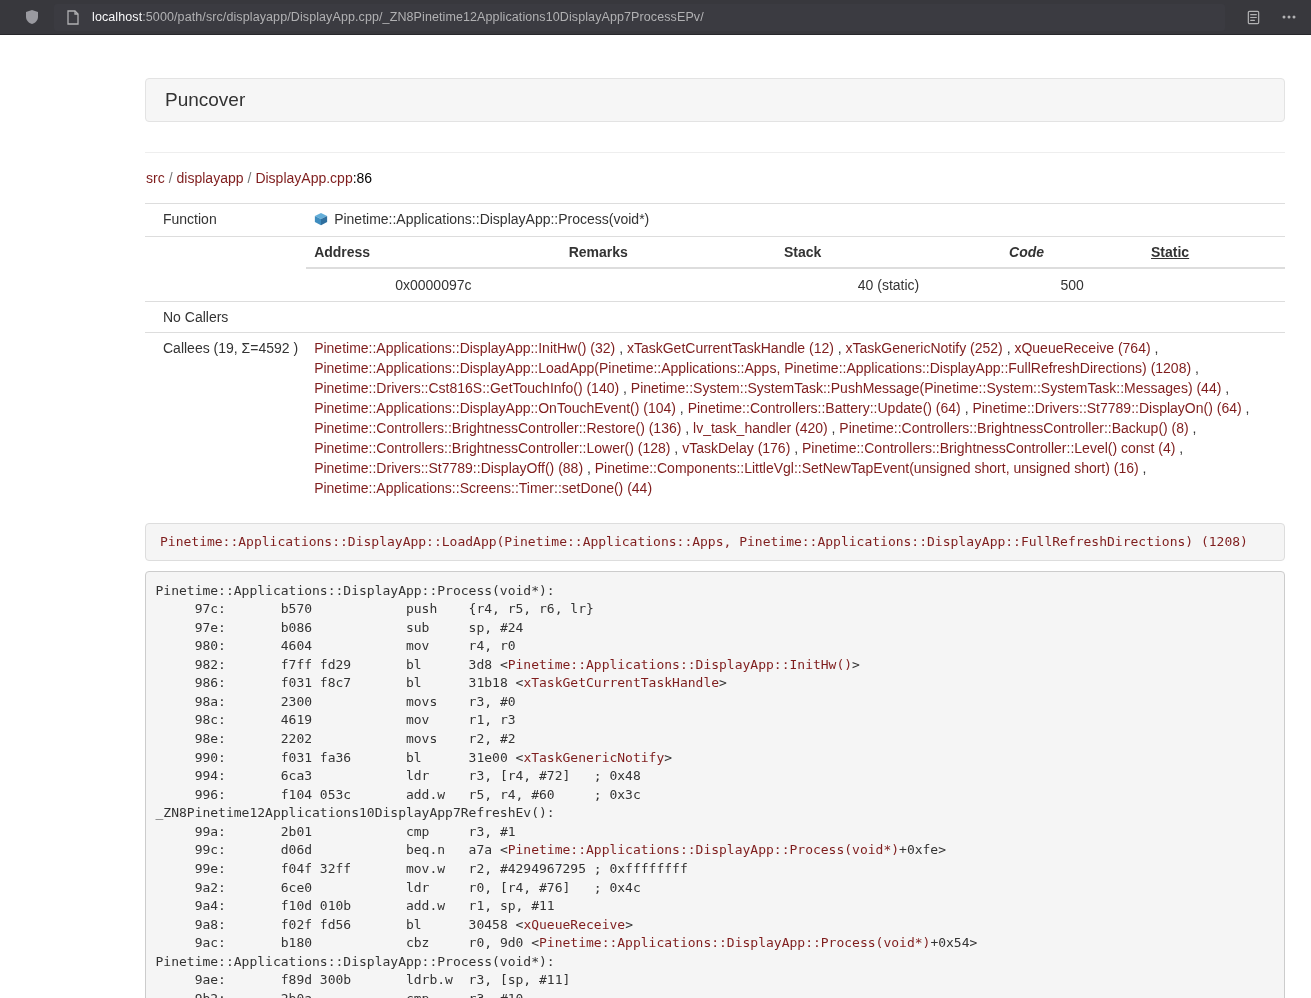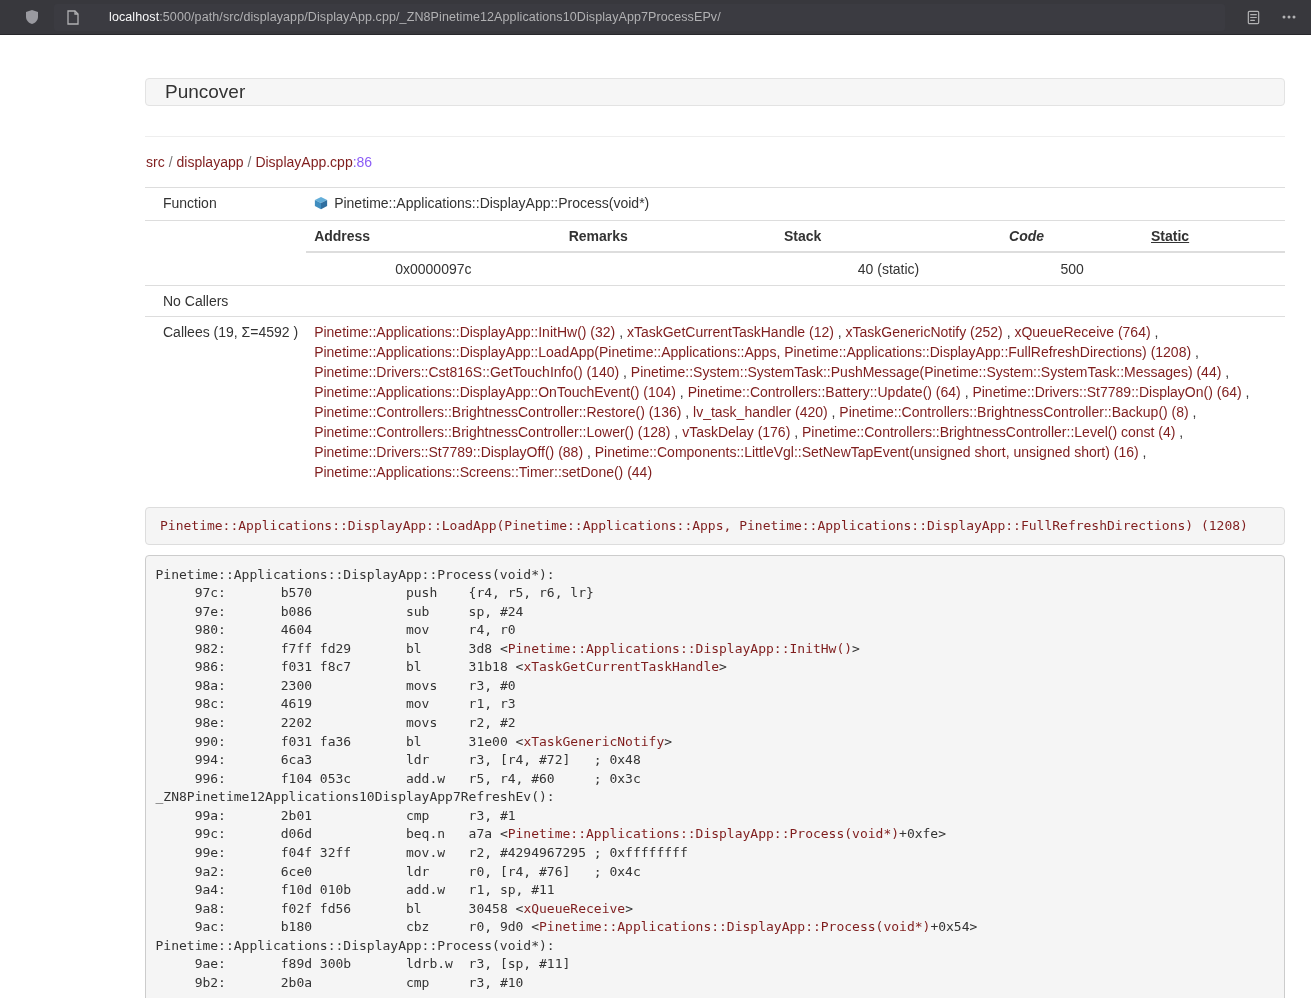--- a/index.html
+++ b/index.html
@@ -12,43 +12,43 @@
   }
   a { color: #7f1d1d; text-decoration: none; cursor: pointer; }
 
   
   .topbar {
     height: 35px; background: #38383d; border-bottom: 1px solid #27272b;
     display: flex; align-items: center; padding: 0 12px 0 22px;
   }
   .tb-icon { display: inline-flex; align-items: center; justify-content: center; width: 20px; height: 20px; flex: 0 0 auto; }
   .urlbar {
-    flex: 1; display: flex; align-items: center; gap: 26px;
+    flex: 1; display: flex; align-items: center; gap: 9px;
     background: #3b3b41; height: 27px; border-radius: 3px;
     margin: 0 10px 0 12px; padding: 0 9px;
     overflow: hidden; white-space: nowrap;
   }
   .url-text { font-size: 12.5px; color: #b1b1b3; letter-spacing: 0.1px; }
   .url-host { color: #f9f9fa; }
   .topbar .right-icons { display: flex; align-items: center; gap: 16px; padding-left: 8px; }
 
   
   .content { margin-left: 145px; width: 1140px; }
 
   .title-well {
     margin-top: 43px; background: #f6f6f6; border: 1px solid #e3e3e3;
-    border-radius: 4px; padding: 2px 19px;
+    border-radius: 4px; padding: 10px 19px;
   }
   .title-well h1 { margin: 0; font-size: 19px; font-weight: 500; color: #333; line-height: 22px; }
 
   hr.sep { border: 0; border-top: 1px solid #eee; margin: 30px 0 0 0; }
 
   .breadcrumb-line { padding: 15px 1px 12px 1px; line-height: 20px; }
   .crumb-sep { color: #777; padding: 0 4px; }
-  .crumb-suffix { color: #8b5cf6; }
+  .crumb-suffix { color: #000000; }
 
   table.main { width: 100%; border-collapse: collapse; margin-top: 3px; }
   table.main > tbody > tr > th,
   table.main > tbody > tr > td {
     border-top: 1px solid #ddd; padding: 5px 8px;
     text-align: left; vertical-align: top; line-height: 20px;
   }
   table.main > tbody > tr > th {
     width: 147px; font-weight: normal; padding-left: 18px; white-space: nowrap;
   }

